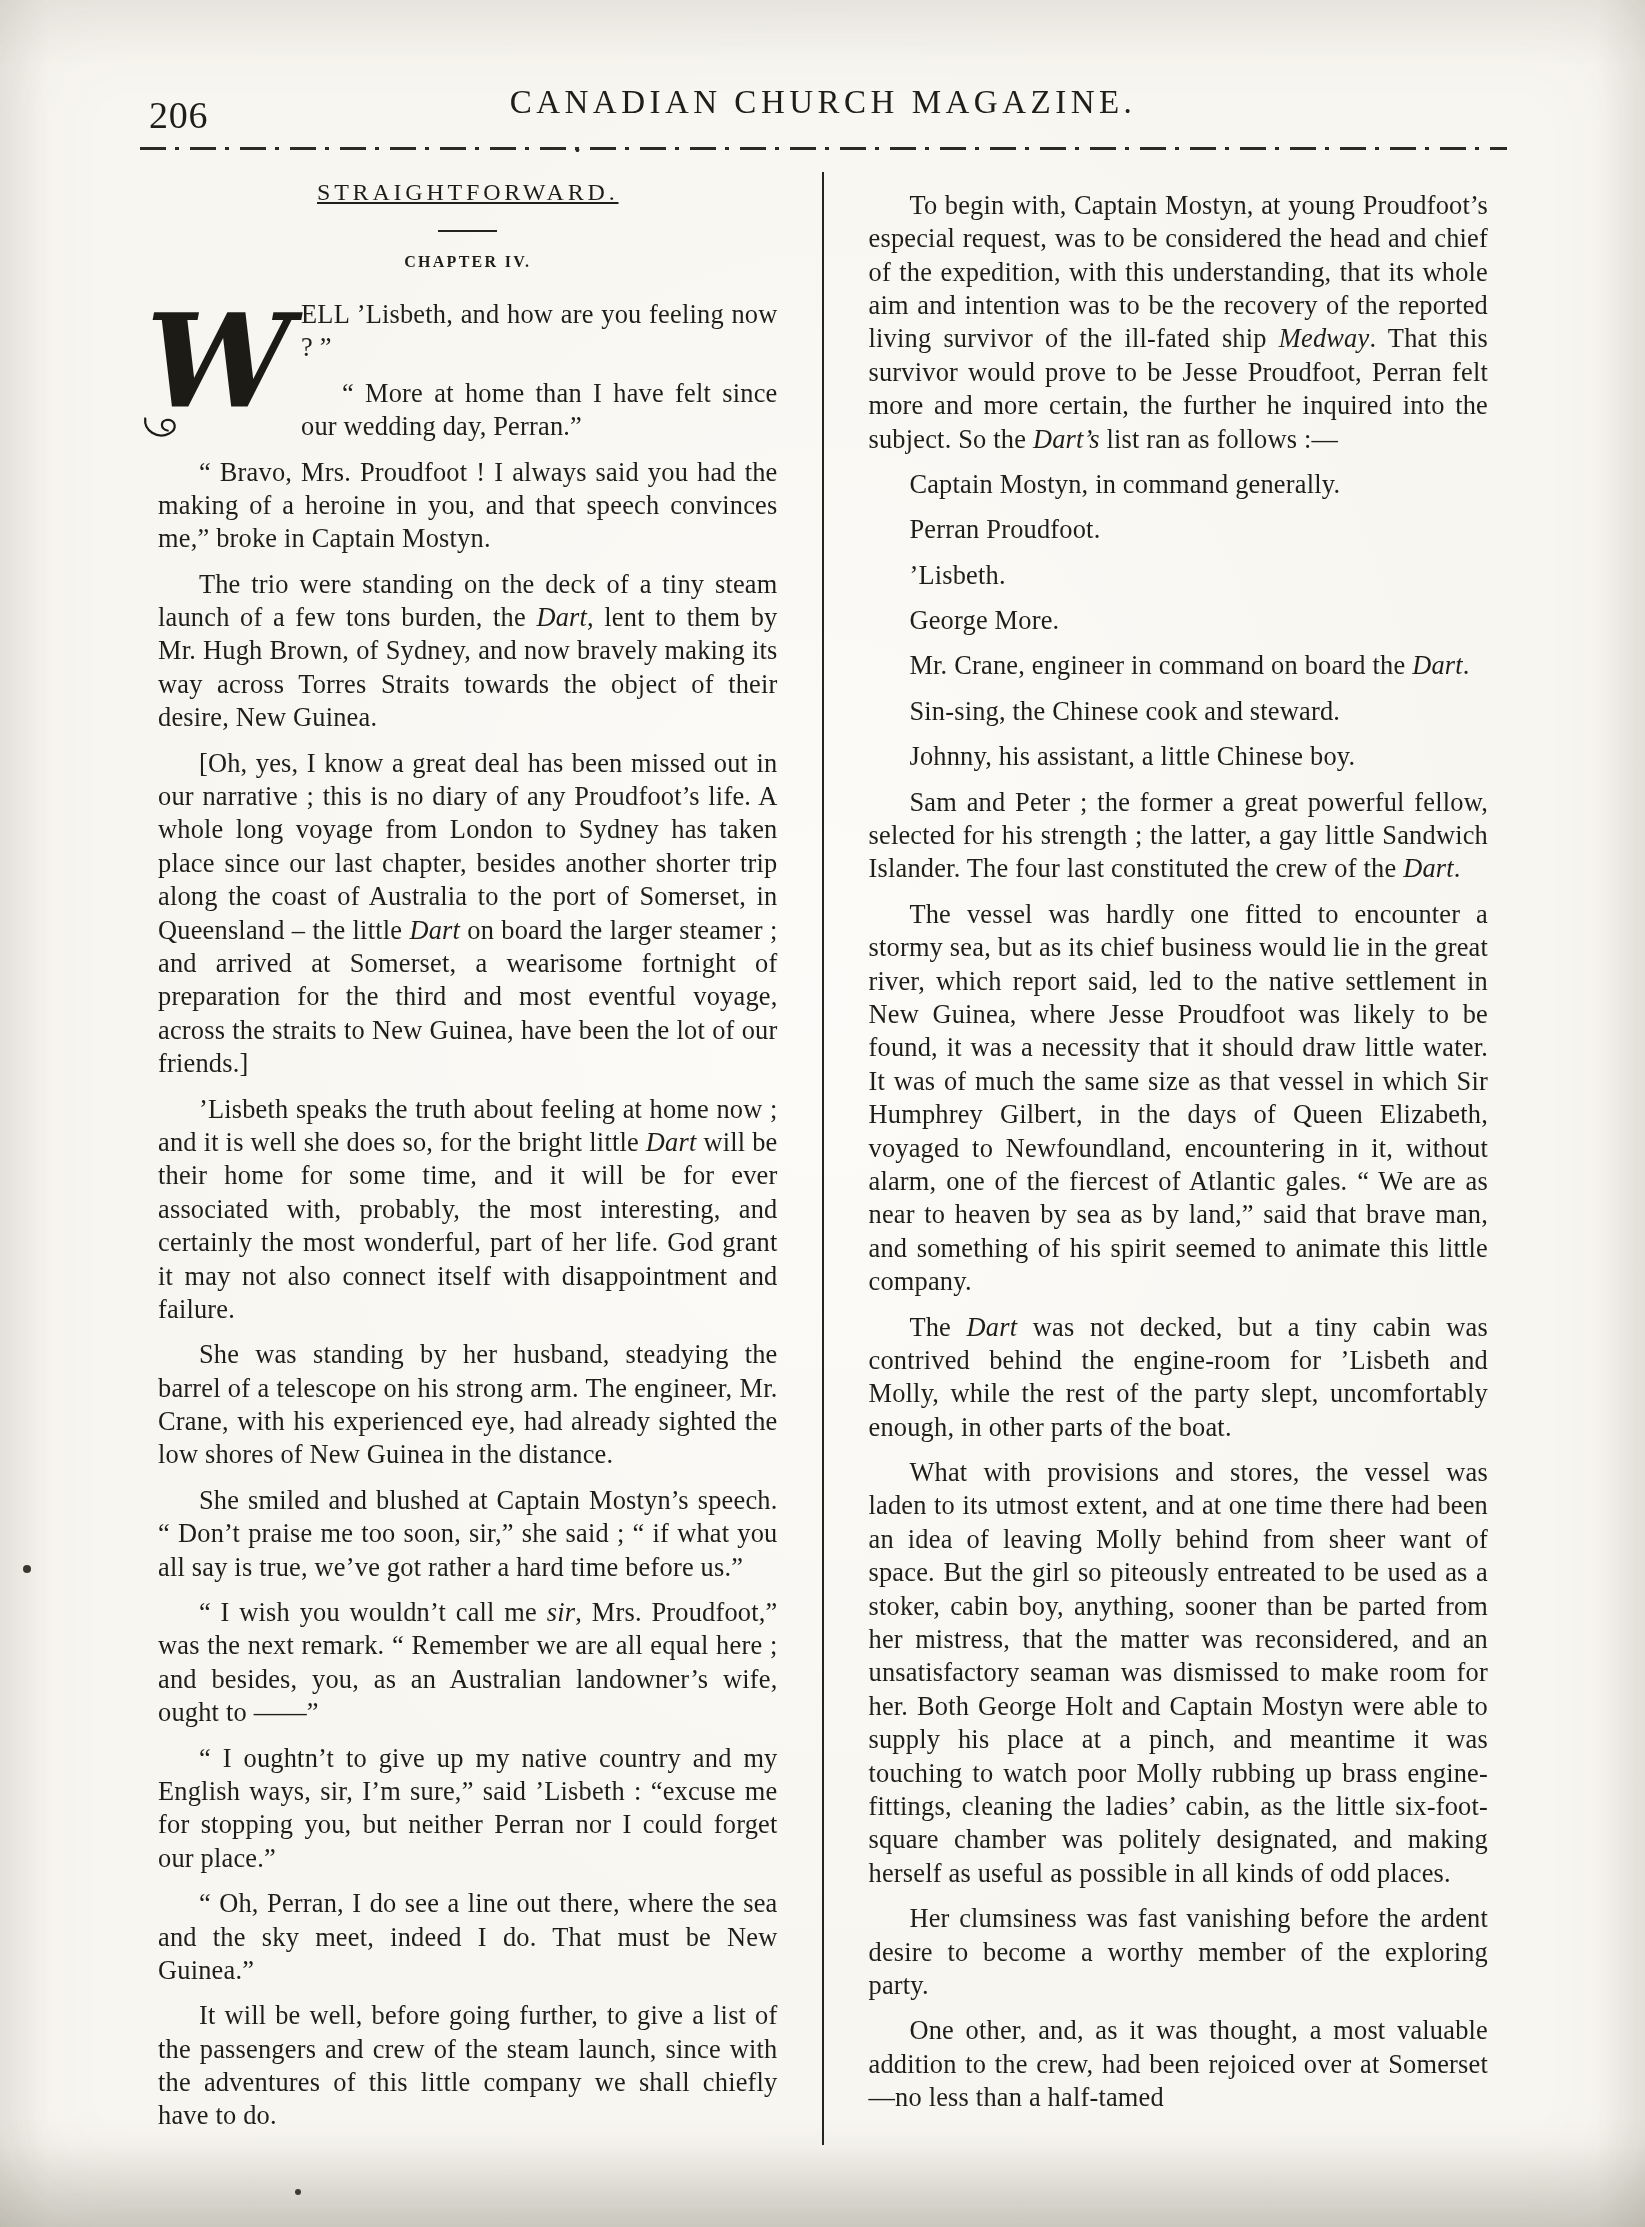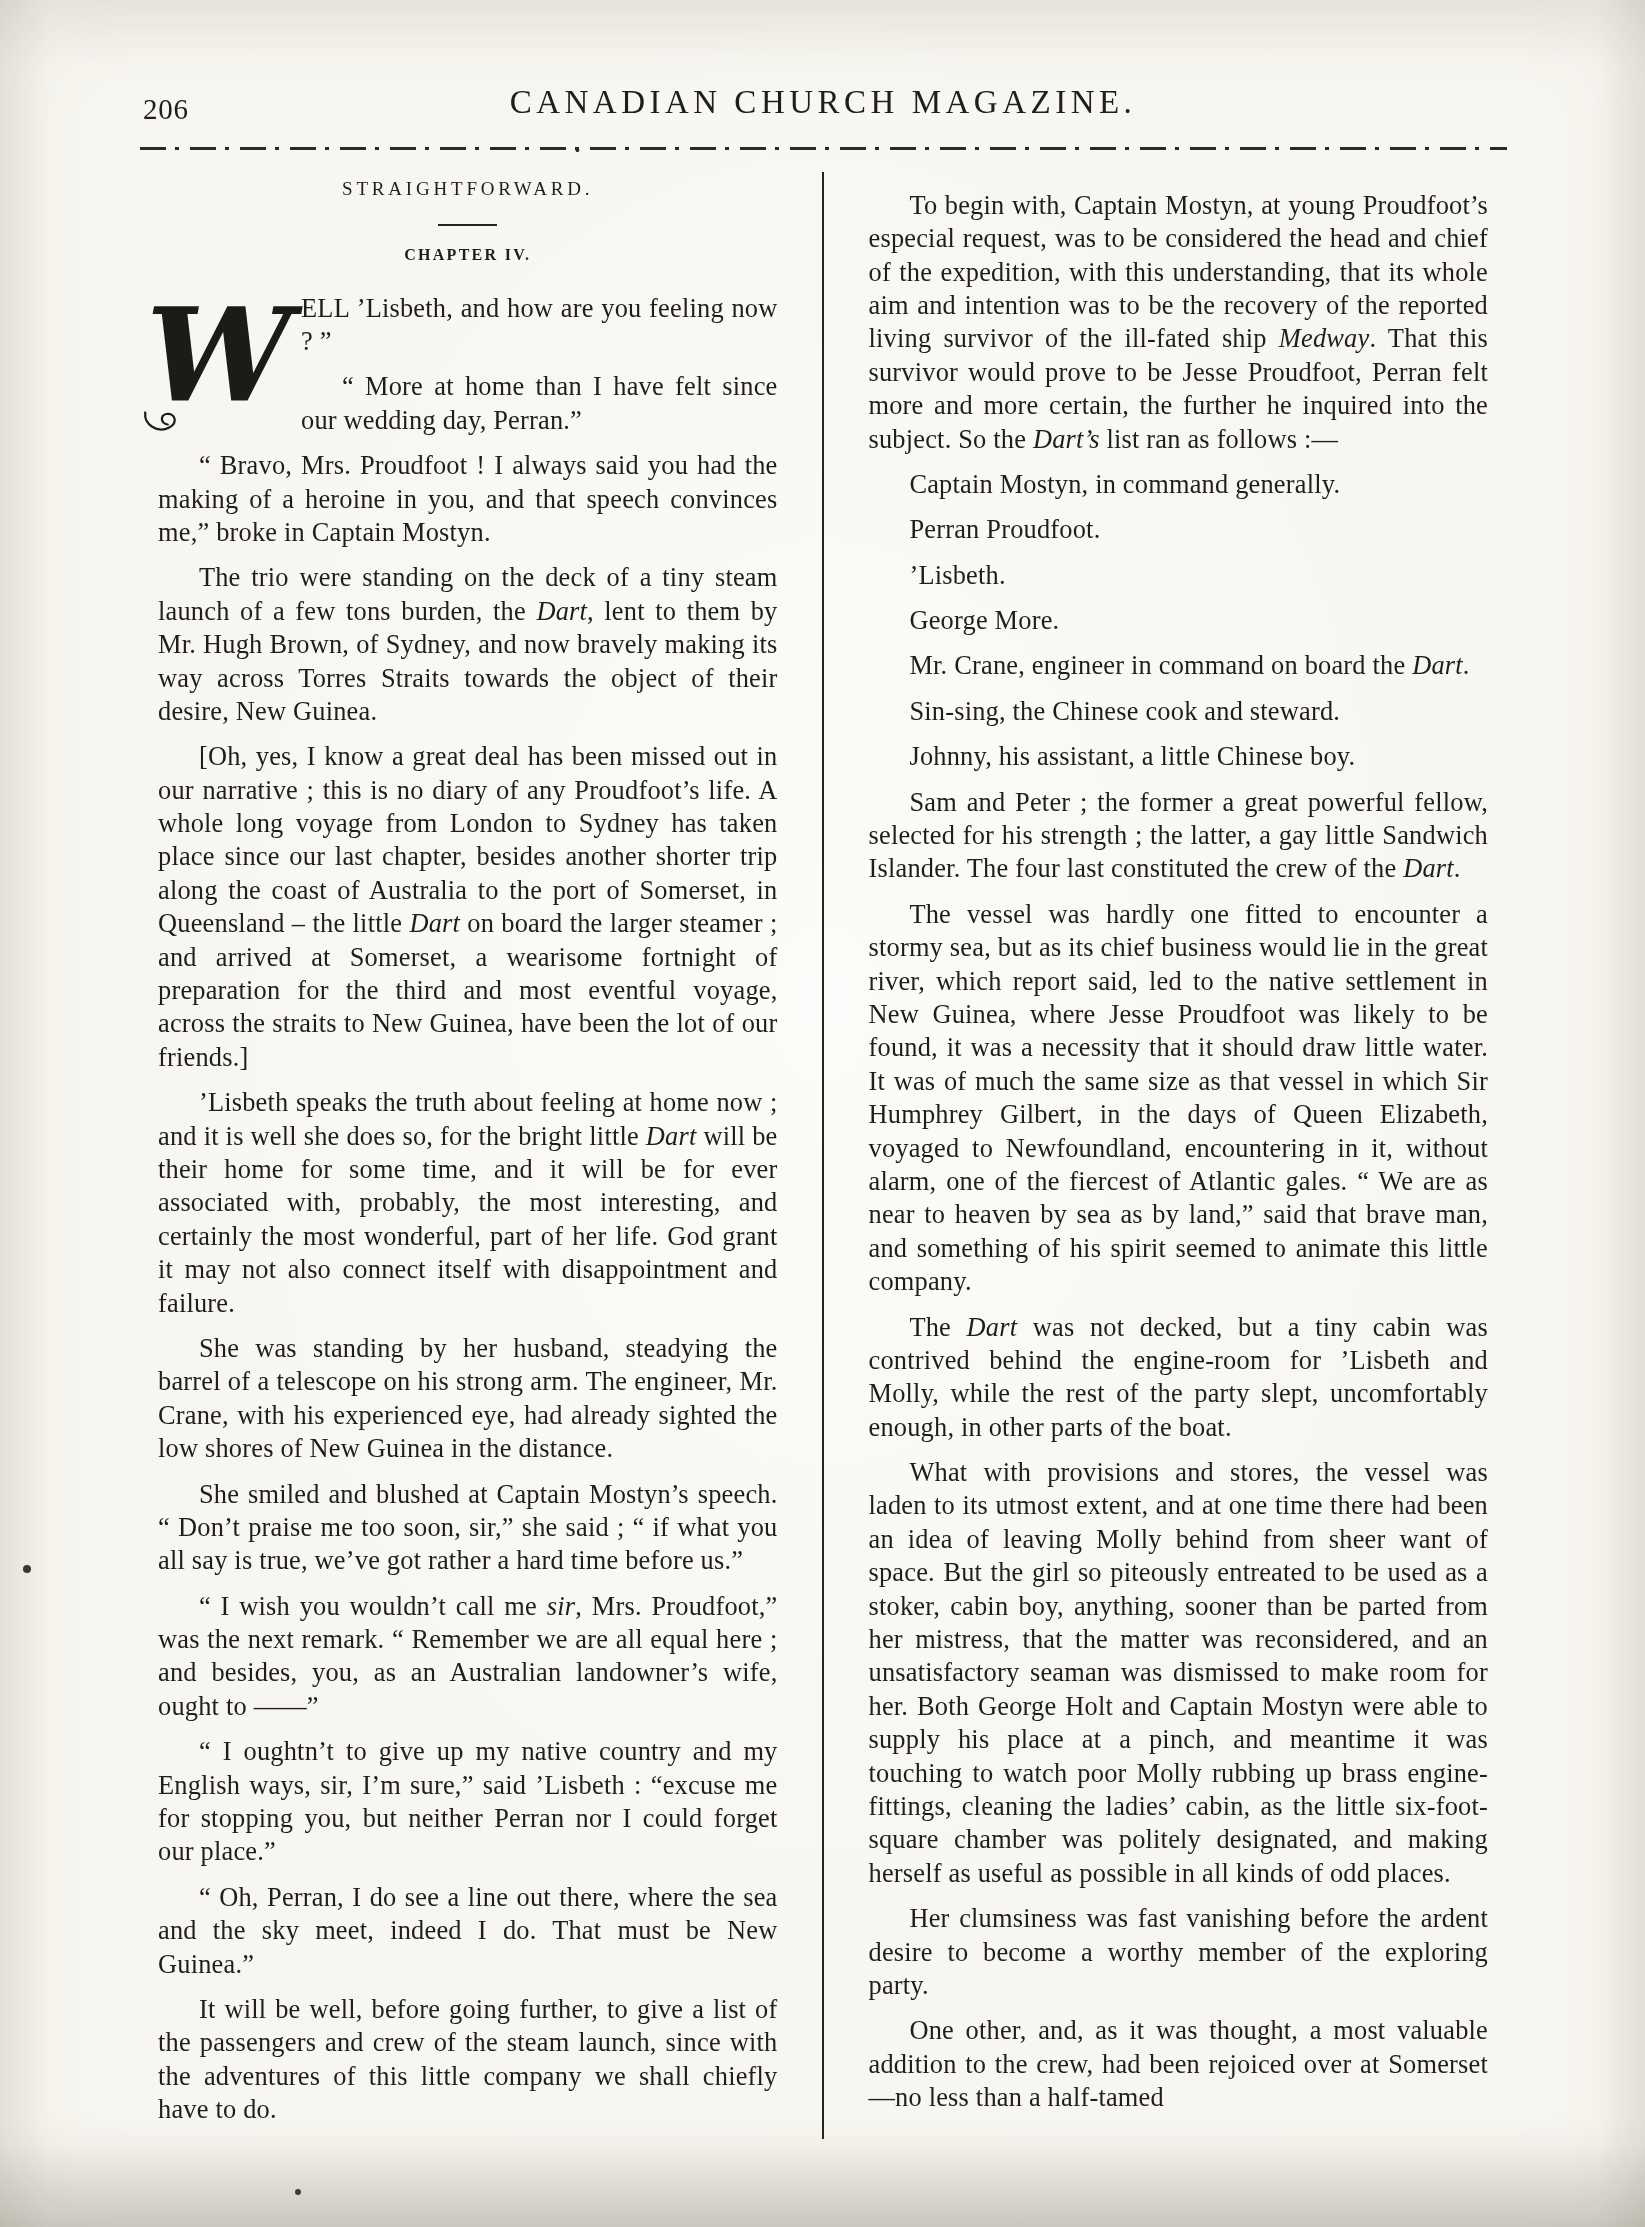--- a/index.html
+++ b/index.html
@@ -13,41 +13,41 @@
       linear-gradient(90deg, rgba(120,115,100,.10) 0%, rgba(0,0,0,0) 3%, rgba(0,0,0,0) 97%, rgba(120,115,100,.12) 100%),
       linear-gradient(180deg, rgba(120,115,100,.08) 0%, rgba(0,0,0,0) 3%, rgba(0,0,0,0) 95%, rgba(120,115,100,.14) 100%);
     box-shadow: inset 0 0 106px rgba(90,85,70,.10);
     font-family:"Liberation Serif","DejaVu Serif",serif;
     color:#201e19;
     box-sizing:border-box;
     padding-top:82px;
     overflow:hidden;
   }
   .header { width:1360px; margin:0 auto; position:relative; height:54px; }
-  .page-number { position:absolute; left:0; top:10.6px; font-size:29px; letter-spacing:0.8px; }
+  .page-number { position:absolute; left:6px; top:10.6px; font-size:38px; letter-spacing:0.8px; }
   .magazine-title { text-align:center; font-size:33px; letter-spacing:4.5px; font-weight:400; padding-top:1.5px;font-family:Liberation Serif, serif; }
   .header-rule {
     width:1367px; margin:10.6px auto 0; height:3px;
     background: repeating-linear-gradient(90deg,#2c2a25 0 26px, rgba(0,0,0,0) 26px 35px, #2c2a25 35px 39px, rgba(0,0,0,0) 39px 50px);
     position:relative;
   }
   .header-rule .ornament {
     position:absolute; left:435px; top:-6px; font-size:16.6px; color:#2c2a25;
   }
   .columns { width:1354px; margin:22.7px auto 0; display:flex; }
   .column {
     width:644px;
     text-align:justify;
     font-size:26.4px;
     line-height:1.265;
     letter-spacing:0.2px;
   }
   .column-left  { padding-right:32px; }
   .column-right { padding-left:33px; border-left:2.3px solid #26241e; padding-top:4.5px; }
-  .article-title { text-align:center; font-size:19px; letter-spacing:3.8px; font-weight:400; margin:4.5px 0 0; }
+  .article-title { text-align:center; font-size:24px; letter-spacing:3.8px; font-weight:400; margin:4.5px 0 0;text-decoration:underline; }
   .small-rule { width:59px; height:2.3px; background:#26241e; margin:22.7px auto 19.6px; }
   .chapter { text-align:center; font-size:16px; letter-spacing:2.3px; margin:0 0 26px; }
   p { margin:12px; text-indent:1.55em; }
   p.no-indent { text-indent:0; }
   .drop-cap {
     float:left;
     width:140px; height:133px;
     margin:4.5px 15px 3px 0;
     position:relative;
   }

